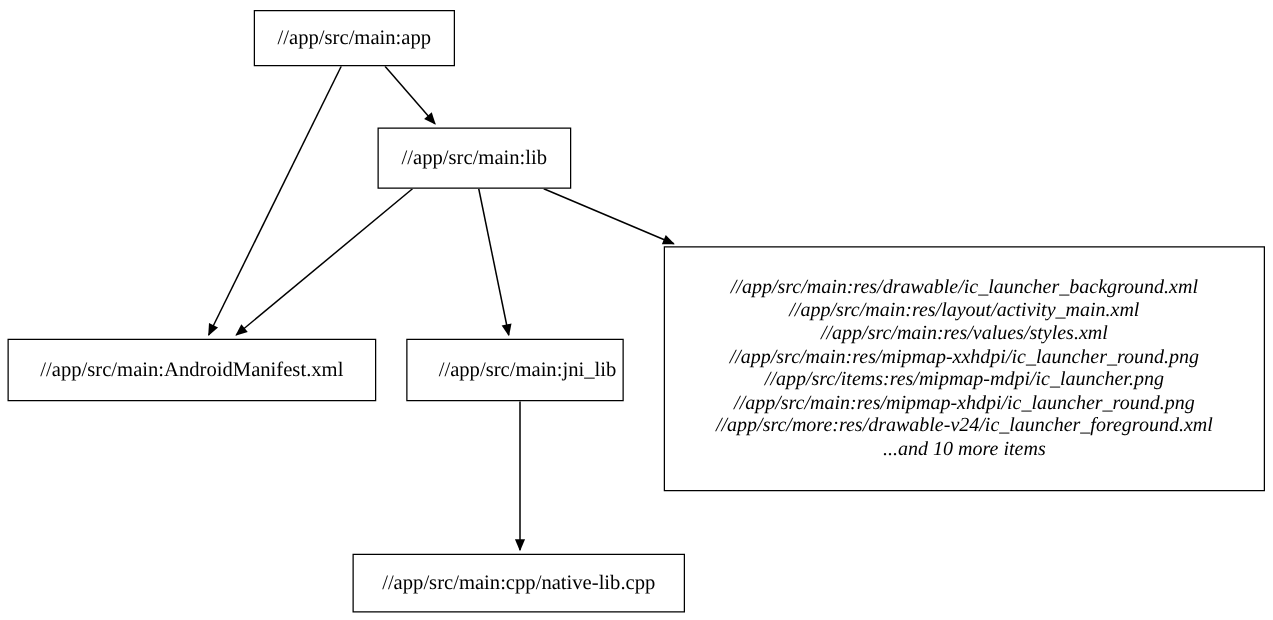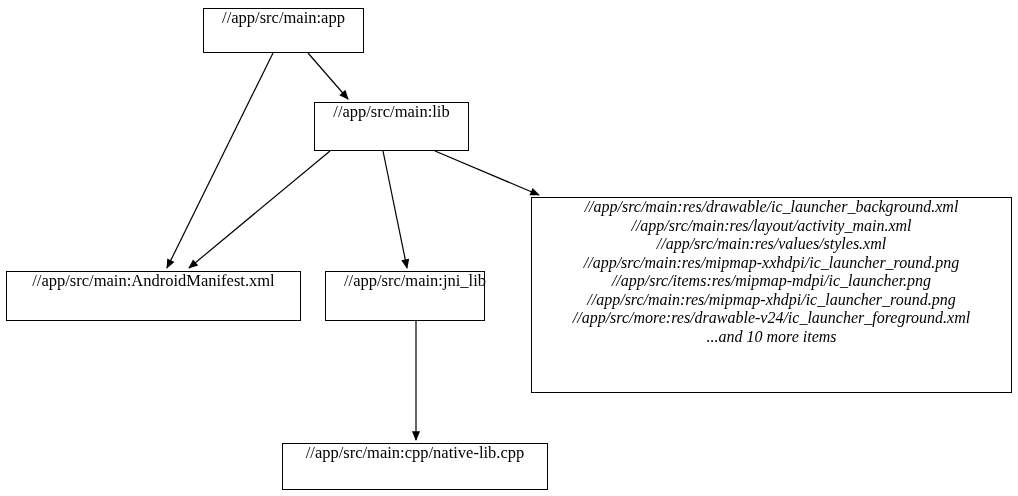--- a/index.html
+++ b/index.html
@@ -24,29 +24,30 @@
     height: 496px;
   }
   .node {
     position: absolute;
     box-sizing: border-box;
     border: 1px solid #000000;
     background: #ffffff;
     display: flex;
     flex-direction: column;
     align-items: center;
+    justify-content: center;
     text-align: center;
     font-size: 16.5px;
     line-height: 18.5px;
     white-space: nowrap;
   }
   #node-app            { left: 203px; top: 8px;   width: 161px; height: 45px; }
-  #node-lib            { left: 314px; top: 102px; width: 155px; height: 49px; }
+  #node-lib            { left: 302px; top: 102px; width: 155px; height: 49px; }
   #node-manifest       { left: 6px;   top: 271px; width: 295px; height: 50px; }
-  #node-jni-lib        { left: 325px; top: 271px; width: 160px; height: 50px; padding-left: 20px; }
+  #node-jni-lib        { left: 325px; top: 271px; width: 174px; height: 50px; padding-left: 20px; }
   #node-res-files      { left: 531px; top: 197px; width: 481px; height: 196px; font-size: 16px; font-style: italic; }
   #node-native-lib-cpp { left: 282px; top: 443px; width: 266px; height: 47px; }
   .res-line {
     display: block;
   }
 </style>
 </head>
 <body>
 
 <div id="canvas">

